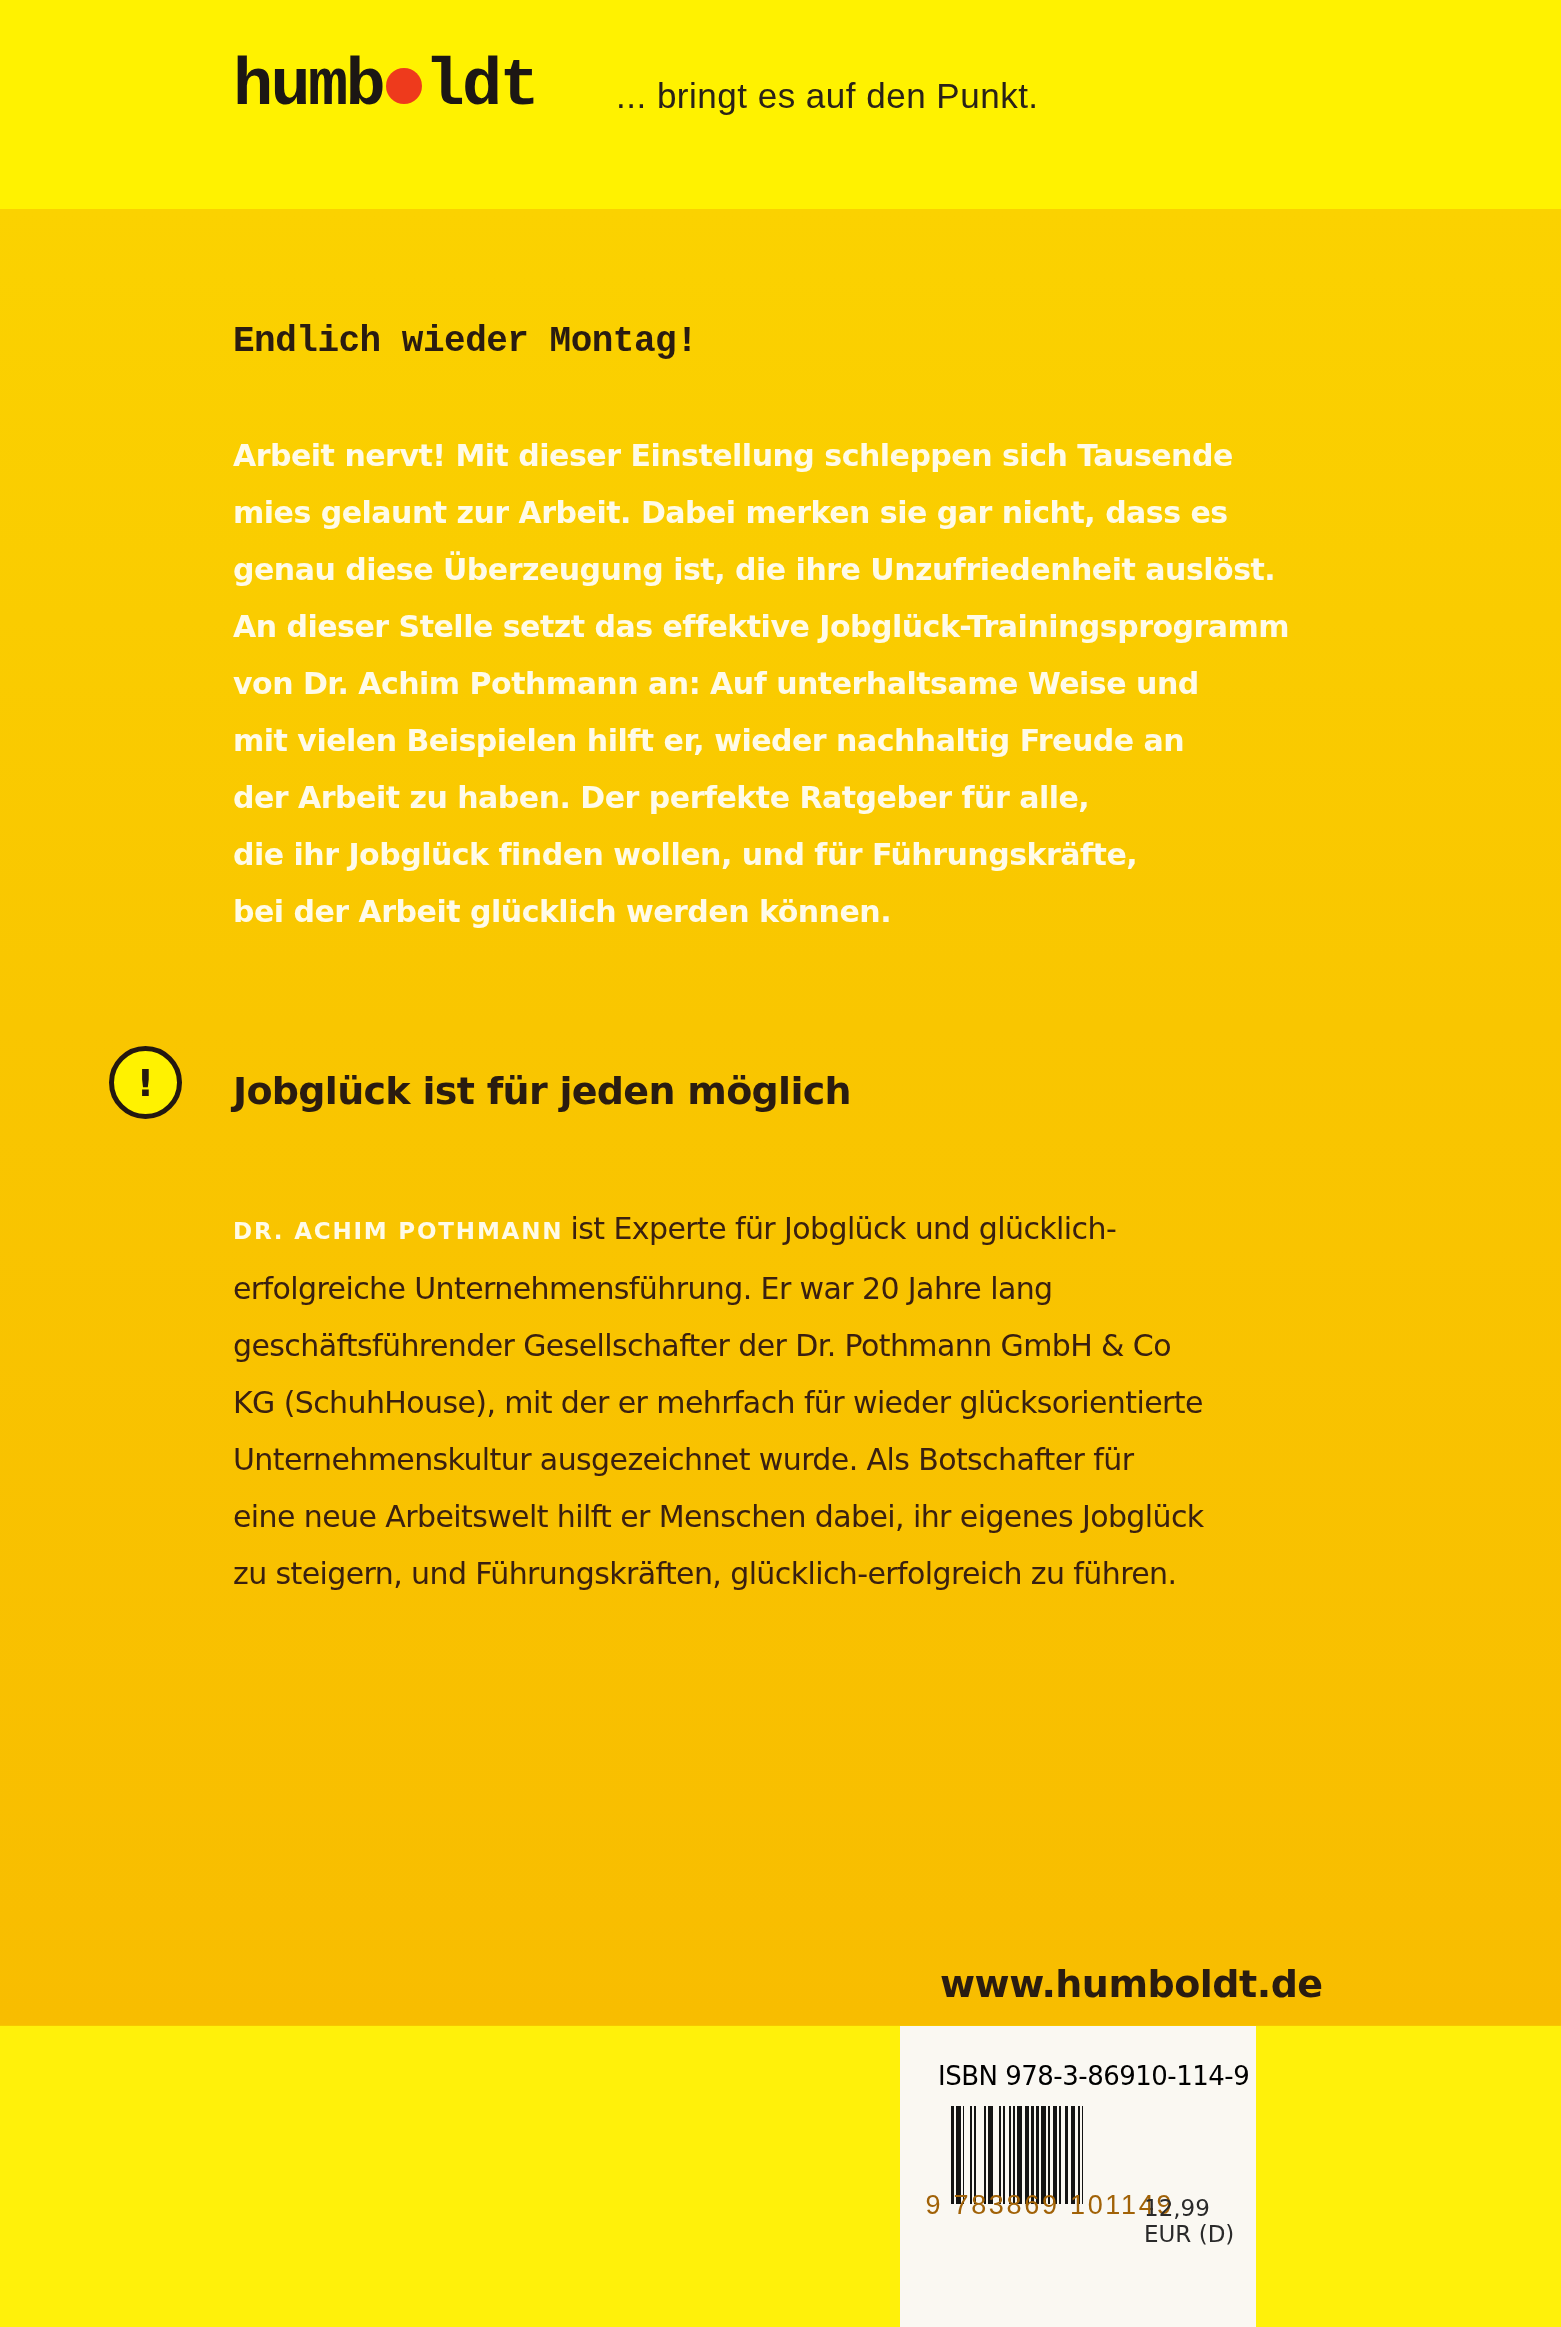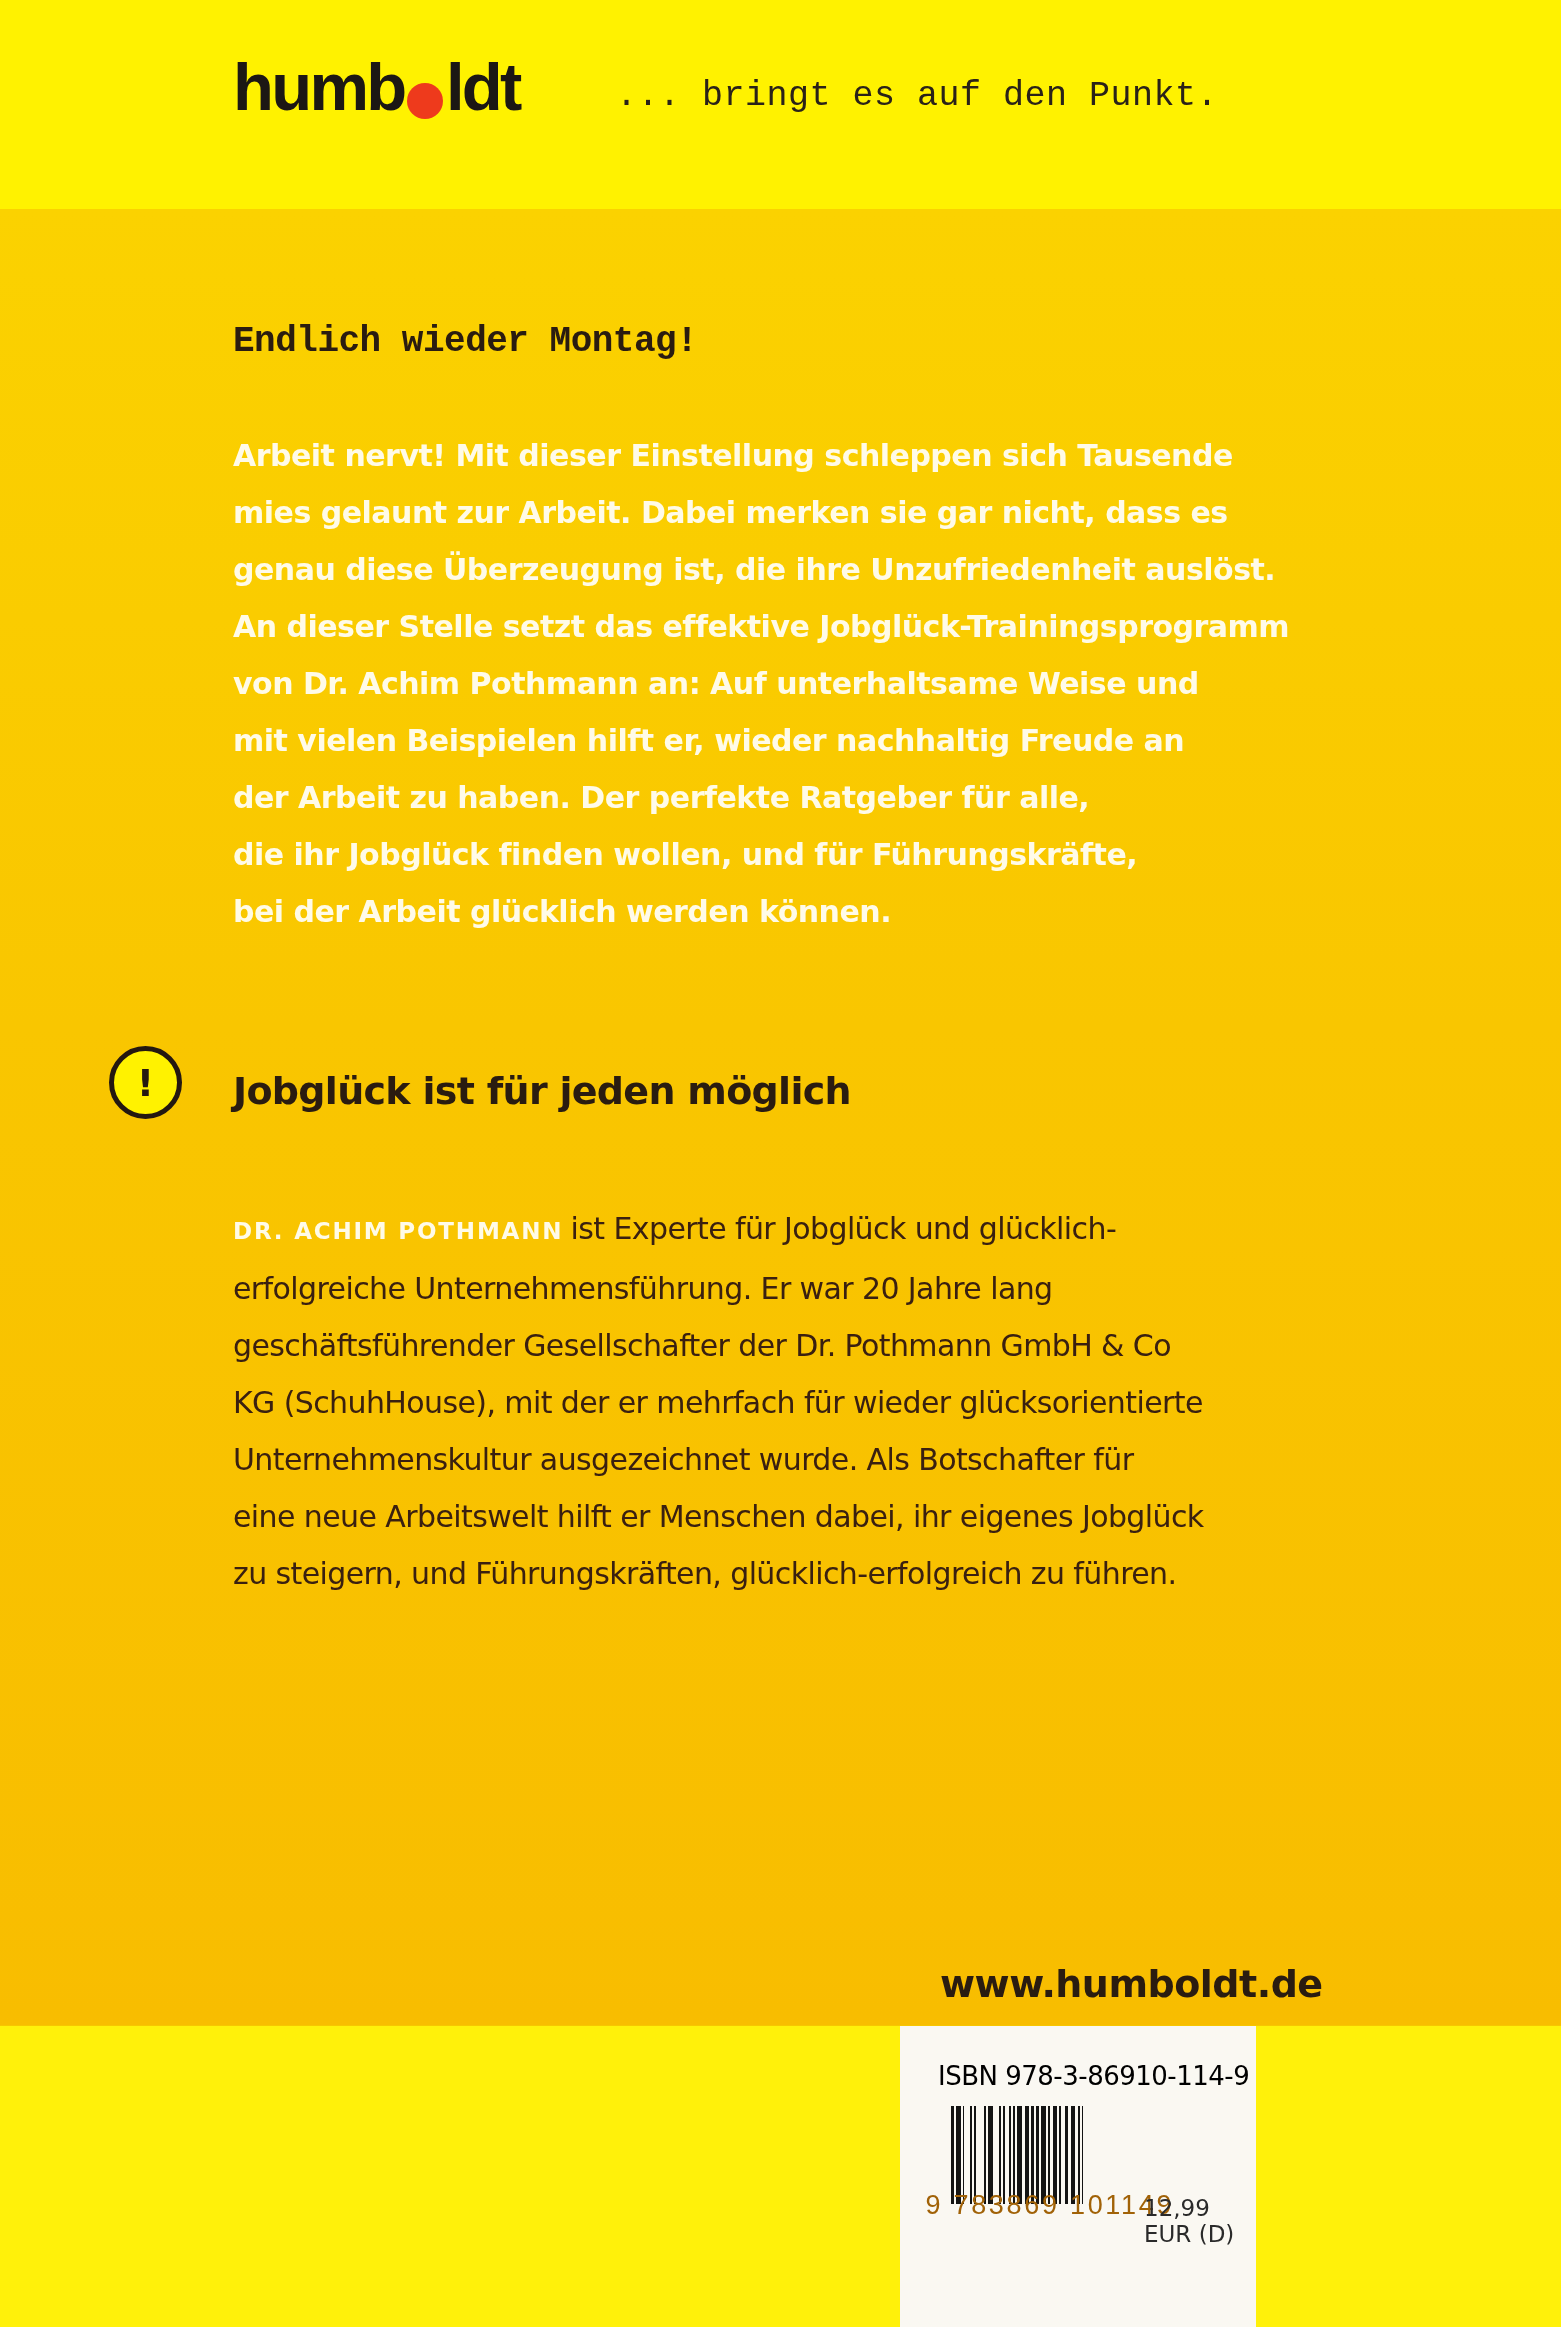--- a/index.html
+++ b/index.html
@@ -15,31 +15,31 @@
   .main-band {
     position: absolute; left: 0; top: 209px; width: 1562px; height: 1816px;
     background: linear-gradient(180deg, #fbd200 0%, #f9c600 45%, #f8bd00 100%);
   }
   .bottom-band {
     position: absolute; left: 0; top: 2026px; width: 1562px; height: 302px;
     background: #fff10a;
   }
   .logo {
     position: absolute; left: 233px; top: 53px;
-    font-family: Liberation Sans, sans-serif; font-weight: bold;
+    font-family: Liberation Mono, monospace; font-weight: bold;
     font-size: 67px; letter-spacing: -2.7px; color: #1c1714; line-height: 1;
-    display: flex; align-items: flex-end;
+    display: flex; align-items: center;
   }
   .logo .dot {
     display: inline-block; width: 36px; height: 36px; border-radius: 50%;
     background: #ee3a1c; margin: 0 2.7px 0 2.7px; position: relative; top: -0.9px;
   }
   .tagline {
     position: absolute; left: 616px; top: 76px;
-    font-family: Liberation Mono, monospace; font-size: 35px; color: #2a2218;
+    font-family: Liberation Sans, sans-serif; font-size: 35px; color: #2a2218;
     letter-spacing: 0.5px;
   }
   h1.heading {
     position: absolute; left: 233px; top: 321px; margin: 0;
     font-family: Liberation Mono, monospace; font-weight: bold;
     font-size: 36px; color: #2a1c10; letter-spacing: -0.5px;
   }
   .blurb {
     position: absolute; left: 233px; top: 427px; width: 1146px; margin: 0;
     font-family: "DejaVu Sans", sans-serif; font-weight: bold;

